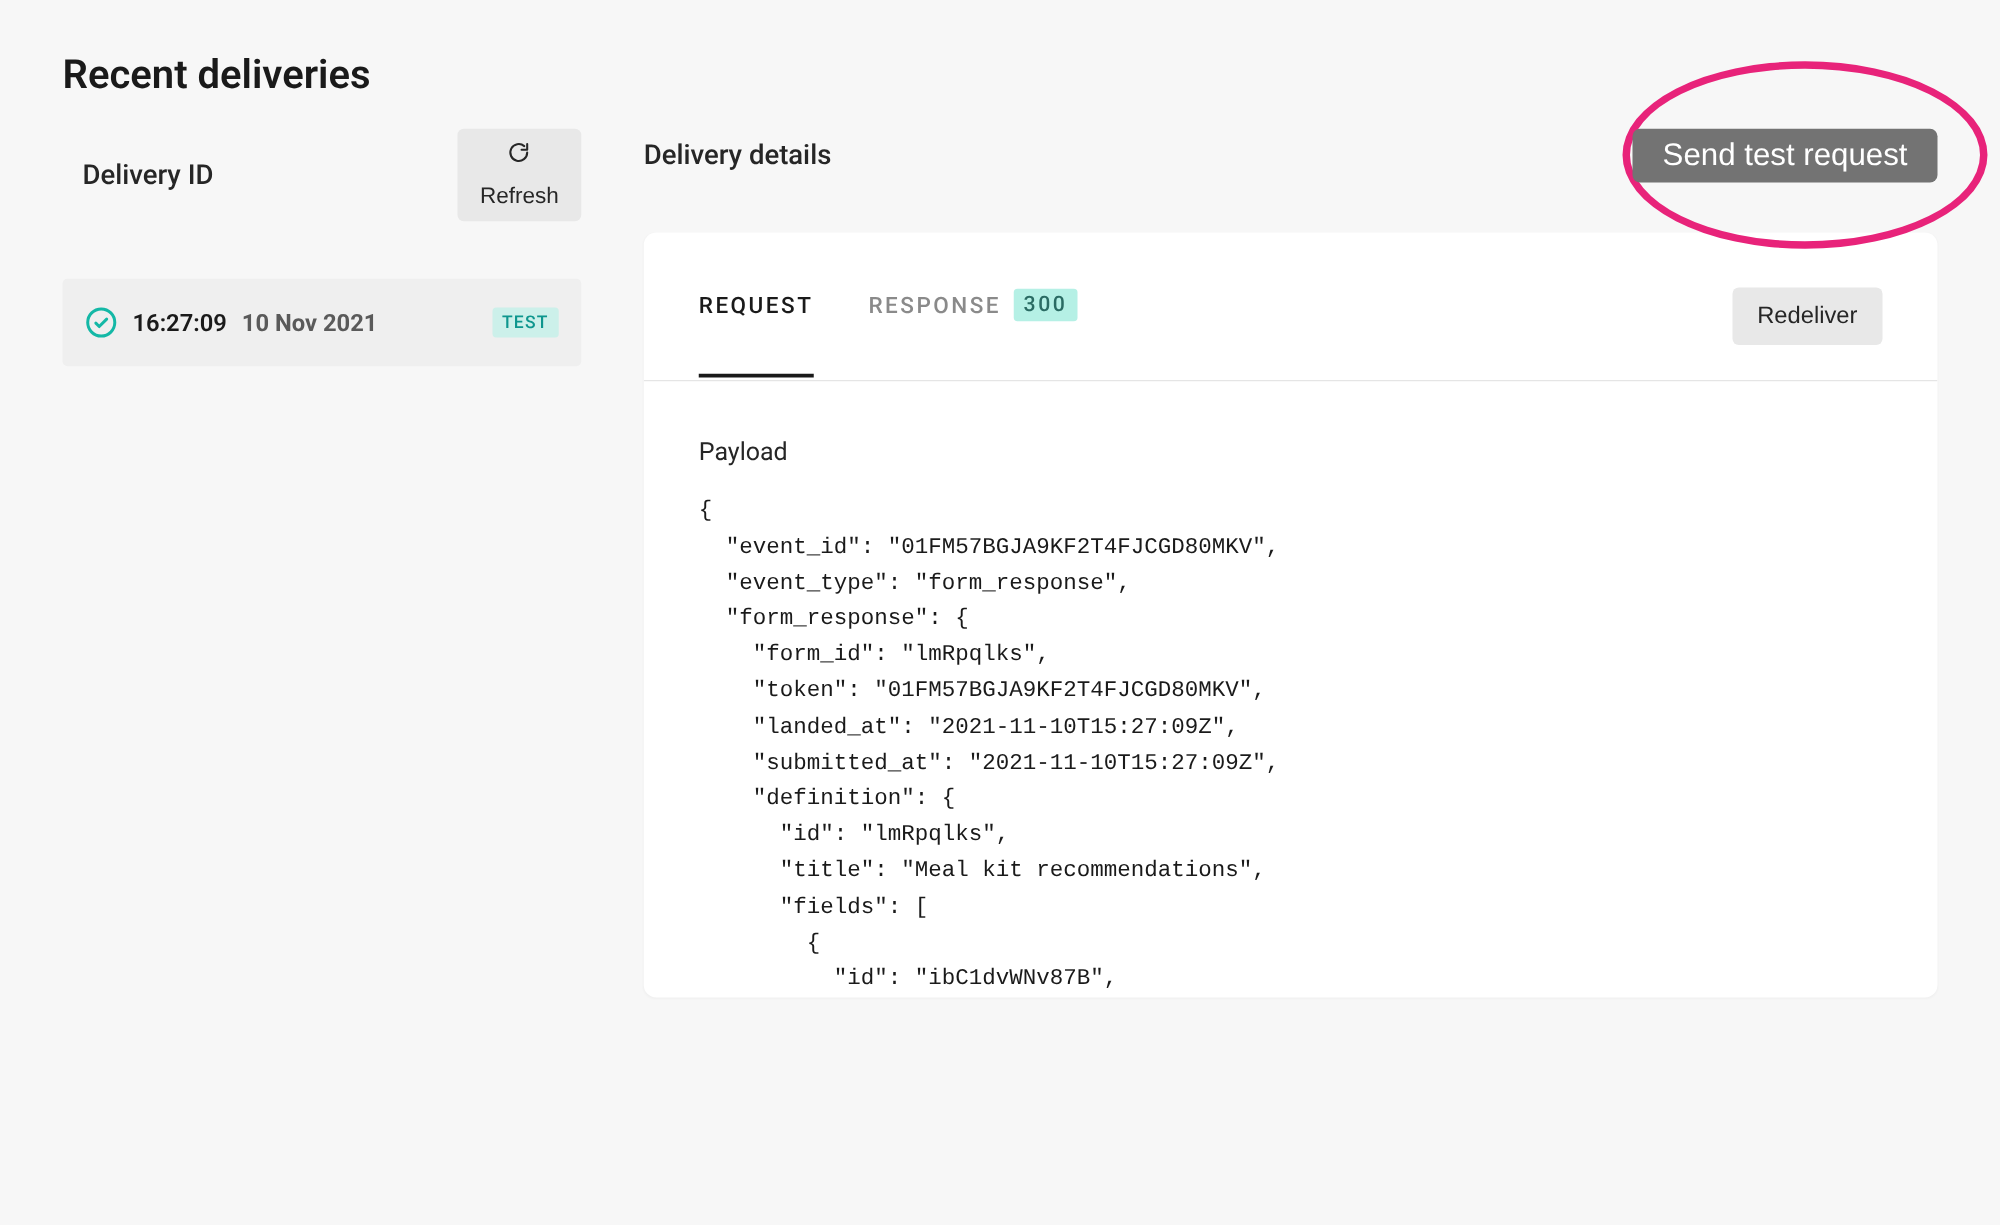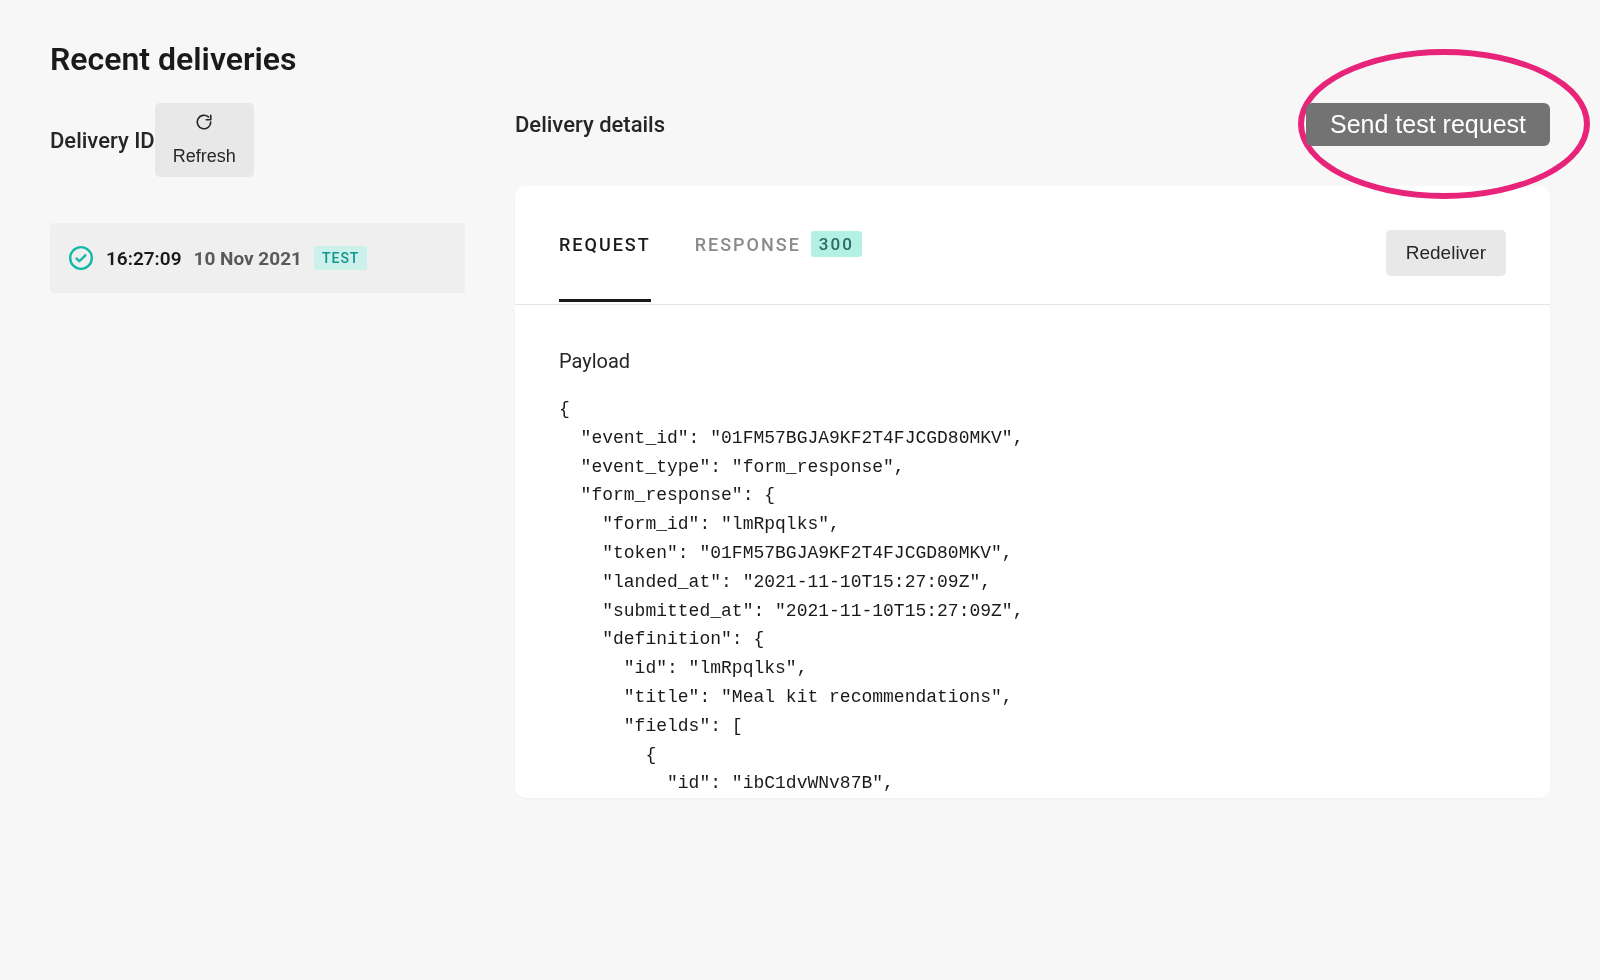--- a/index.html
+++ b/index.html
@@ -31,21 +31,23 @@
       width: 415px;
       flex-shrink: 0;
     }
     .right-col {
       flex: 1;
       position: relative;
     }
     .left-header {
       display: flex;
       align-items: center;
+      justify-content: space-between;
       margin-bottom: 46px;
+      margin-left: 16px;
     }
     .left-header h2 {
       font-size: 22px;
       font-weight: 500;
       color: #262626;
     }
     .refresh-btn {
       display: inline-flex;
       align-items: center;
       gap: 10px;
@@ -60,21 +62,21 @@
     }
     .refresh-btn svg {
       width: 18px;
       height: 18px;
     }
     .delivery-item {
       background: #efefef;
       border-radius: 4px;
       padding: 22px 18px;
       display: flex;
-      flex-direction: row;
+      flex-direction: column;
       gap: 12px;
     }
     .delivery-top {
       display: flex;
       align-items: center;
       gap: 12px;
     }
     .check-circle {
       width: 26px;
       height: 26px;

